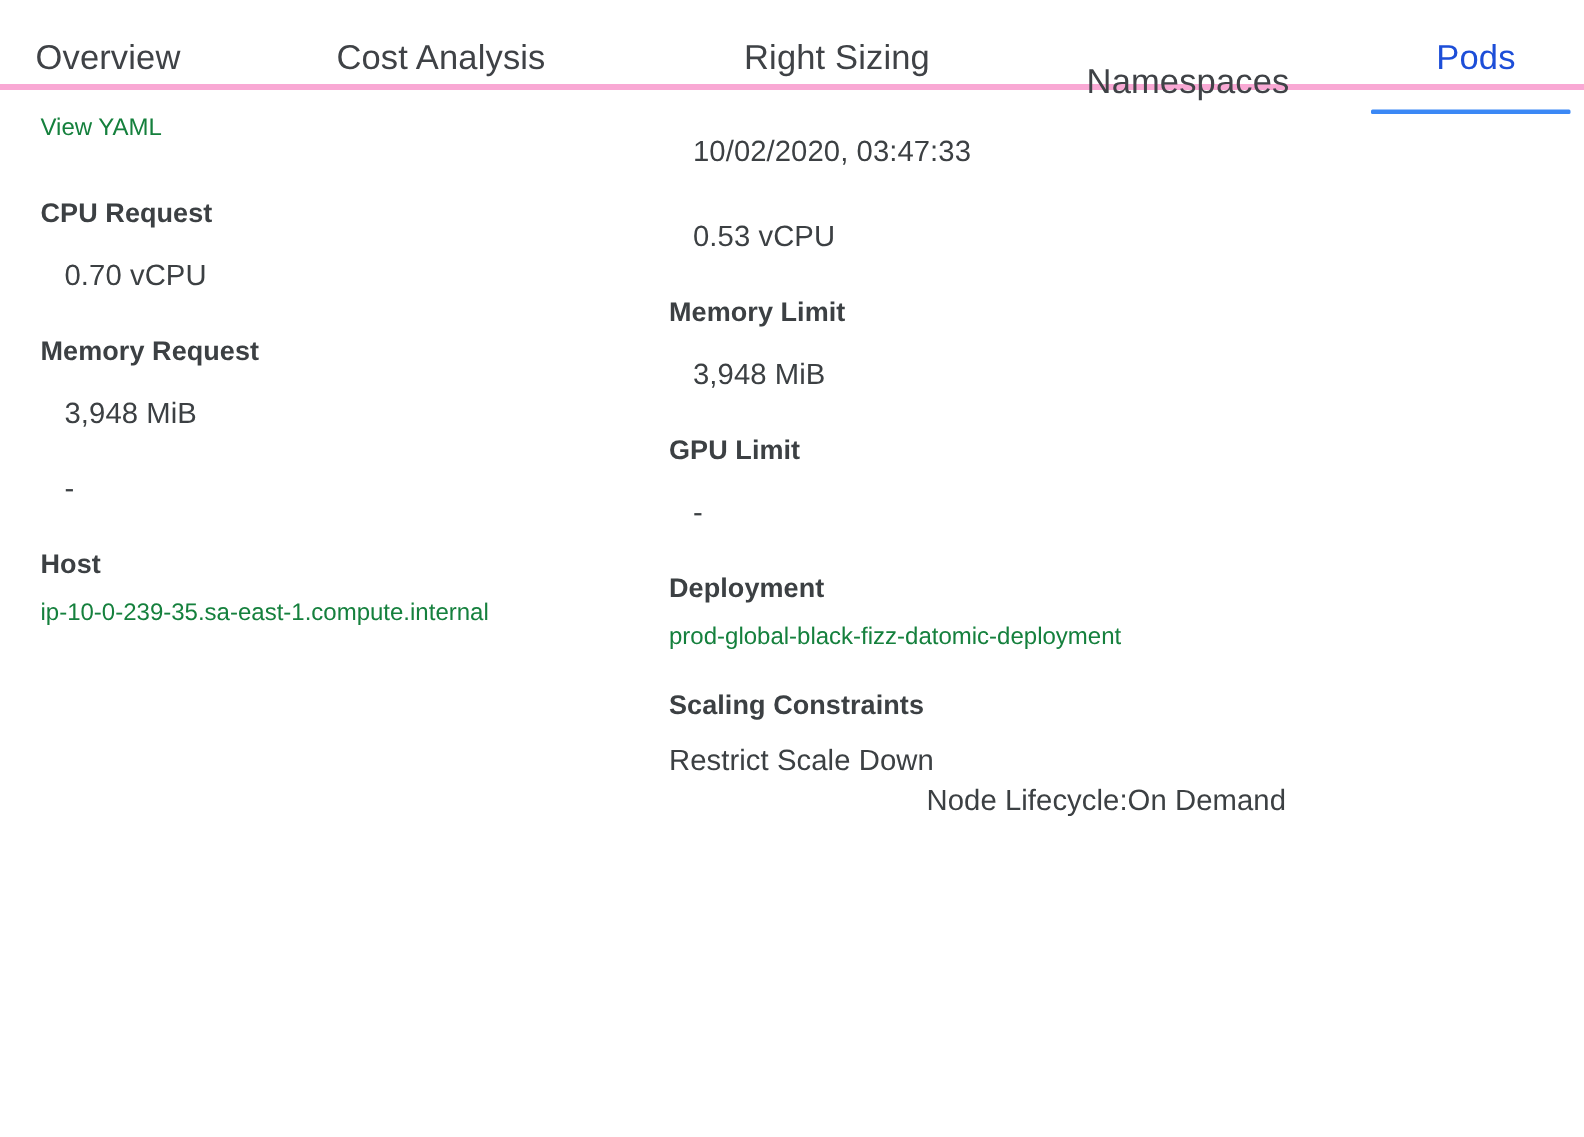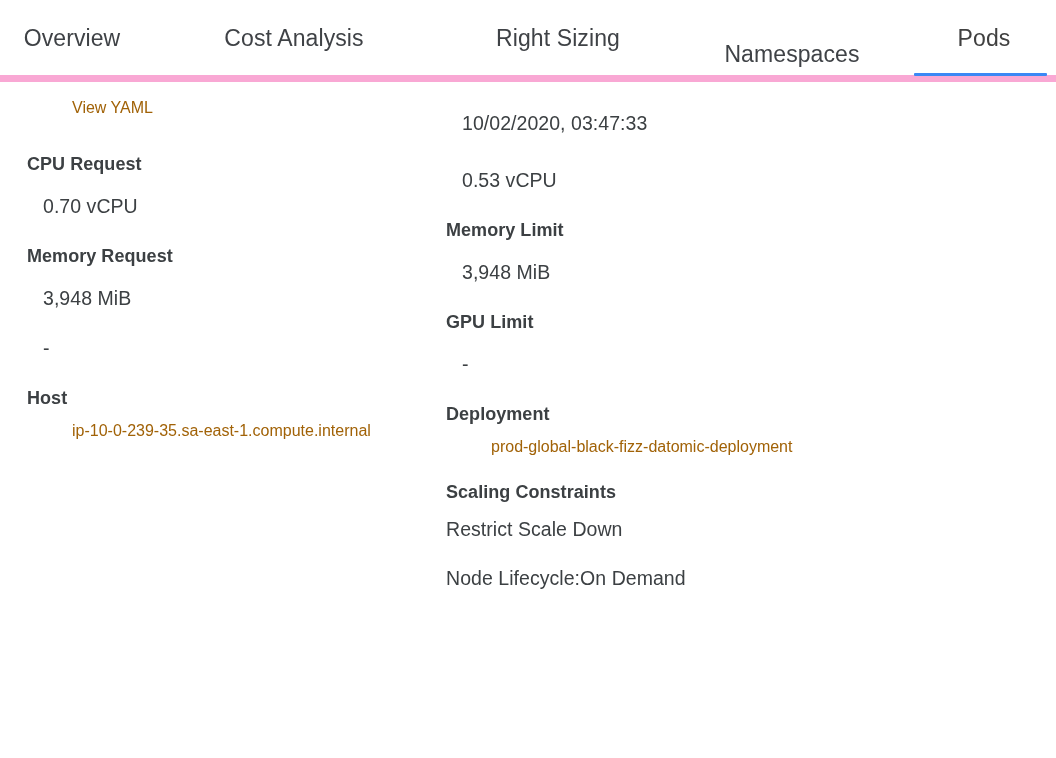--- a/index.html
+++ b/index.html
@@ -14,23 +14,23 @@
     height: 758px;
     overflow: hidden;
     font-family: "Liberation Sans", "DejaVu Sans", sans-serif;
     color: #3c4043;
     -webkit-font-smoothing: antialiased;
   }
 
   
   .tabbar {
     position: relative;
-    height: 82px;
+    height: 60px;
     width: 100%;
-    border-bottom: 7px solid #f9a8d4;
+    border-bottom: 4px solid #f9a8d4;
     background: #ffffff;
   }
   .tabs {
     display: flex;
     align-items: center;
     height: 76px;
     padding: 0;
     margin: 0;
     list-style: none;
   }
@@ -48,21 +48,21 @@
     user-select: none;
     white-space: nowrap;
   }
   .tab-overview    { width: 144px; }
   .tab-cost        { width: 300px; }
   .tab-rightsizing { width: 228px; }
   .tab-namespaces  { width: 240px; margin-top: 32px; }
   .tab-pods        { width: 144px; }
 
   .tab.active {
-    color: #404040;
+    color: #1d4ed8;
   }
   .tab.active::after {
     content: "";
     position: absolute;
     left: 2px;
     right: 9px;
     bottom: 0;
     height: 3px;
     background: #3b88f5;
     border-radius: 1px;
@@ -97,28 +97,27 @@
   .field-value {
     font-size: 19.5px;
     font-weight: 400;
     color: #3c4043;
     line-height: 27px;
     letter-spacing: .05px;
     margin: 16px;
   }
   .field-value.link,
   .link {
-    color: #a16207;
+    color: #15803d;
     cursor: pointer;
     text-decoration: none;
     display: inline-block;
     max-width: 382px;
     word-break: break-all;
     overflow-wrap: anywhere;
-    margin-left: 45px;
   }
 
   .top-row {
     margin-bottom: 30px;
   }
   .top-row .field-value,
   .top-row .link {
     line-height: 27px;
   }
 
@@ -127,21 +126,21 @@
   }
   .constraint-item {
     font-size: 19.5px;
     font-weight: 400;
     color: #3c4043;
     line-height: 27px;
     letter-spacing: .05px;
     margin: 0;
   }
   .constraint-item + .constraint-item {
-    margin-top: 22px;
+    text-align: center;
   }
 </style>
 </head>
 <body>
 
 <div class="tabbar">
   <ul class="tabs">
     <li class="tab tab-overview">
         <span>Overview</span>
       </li>

